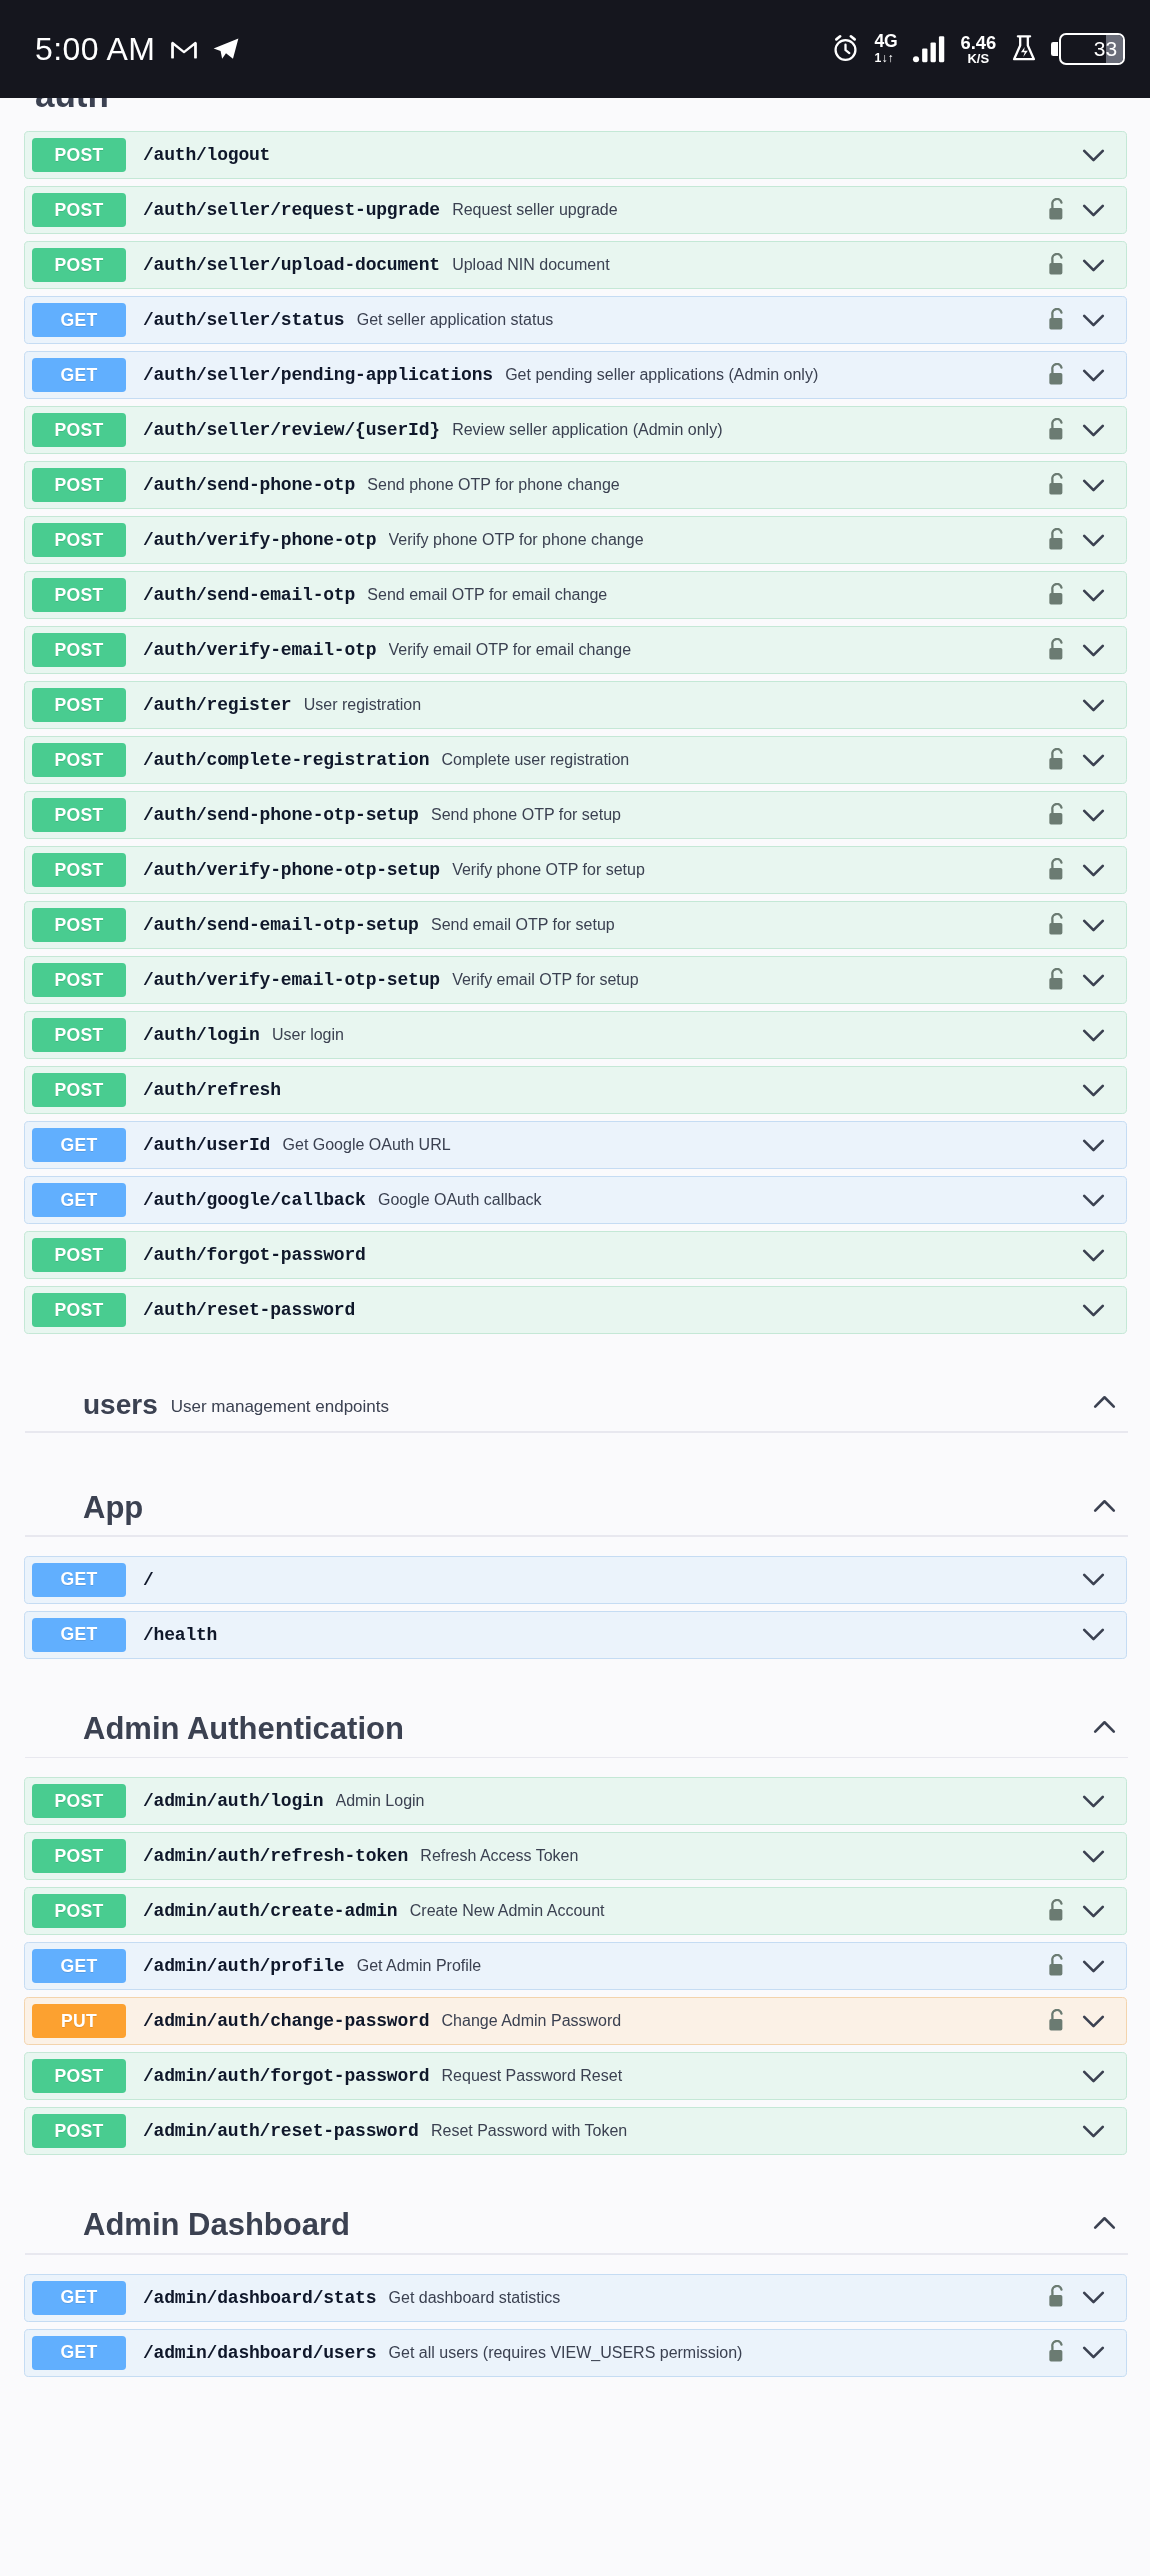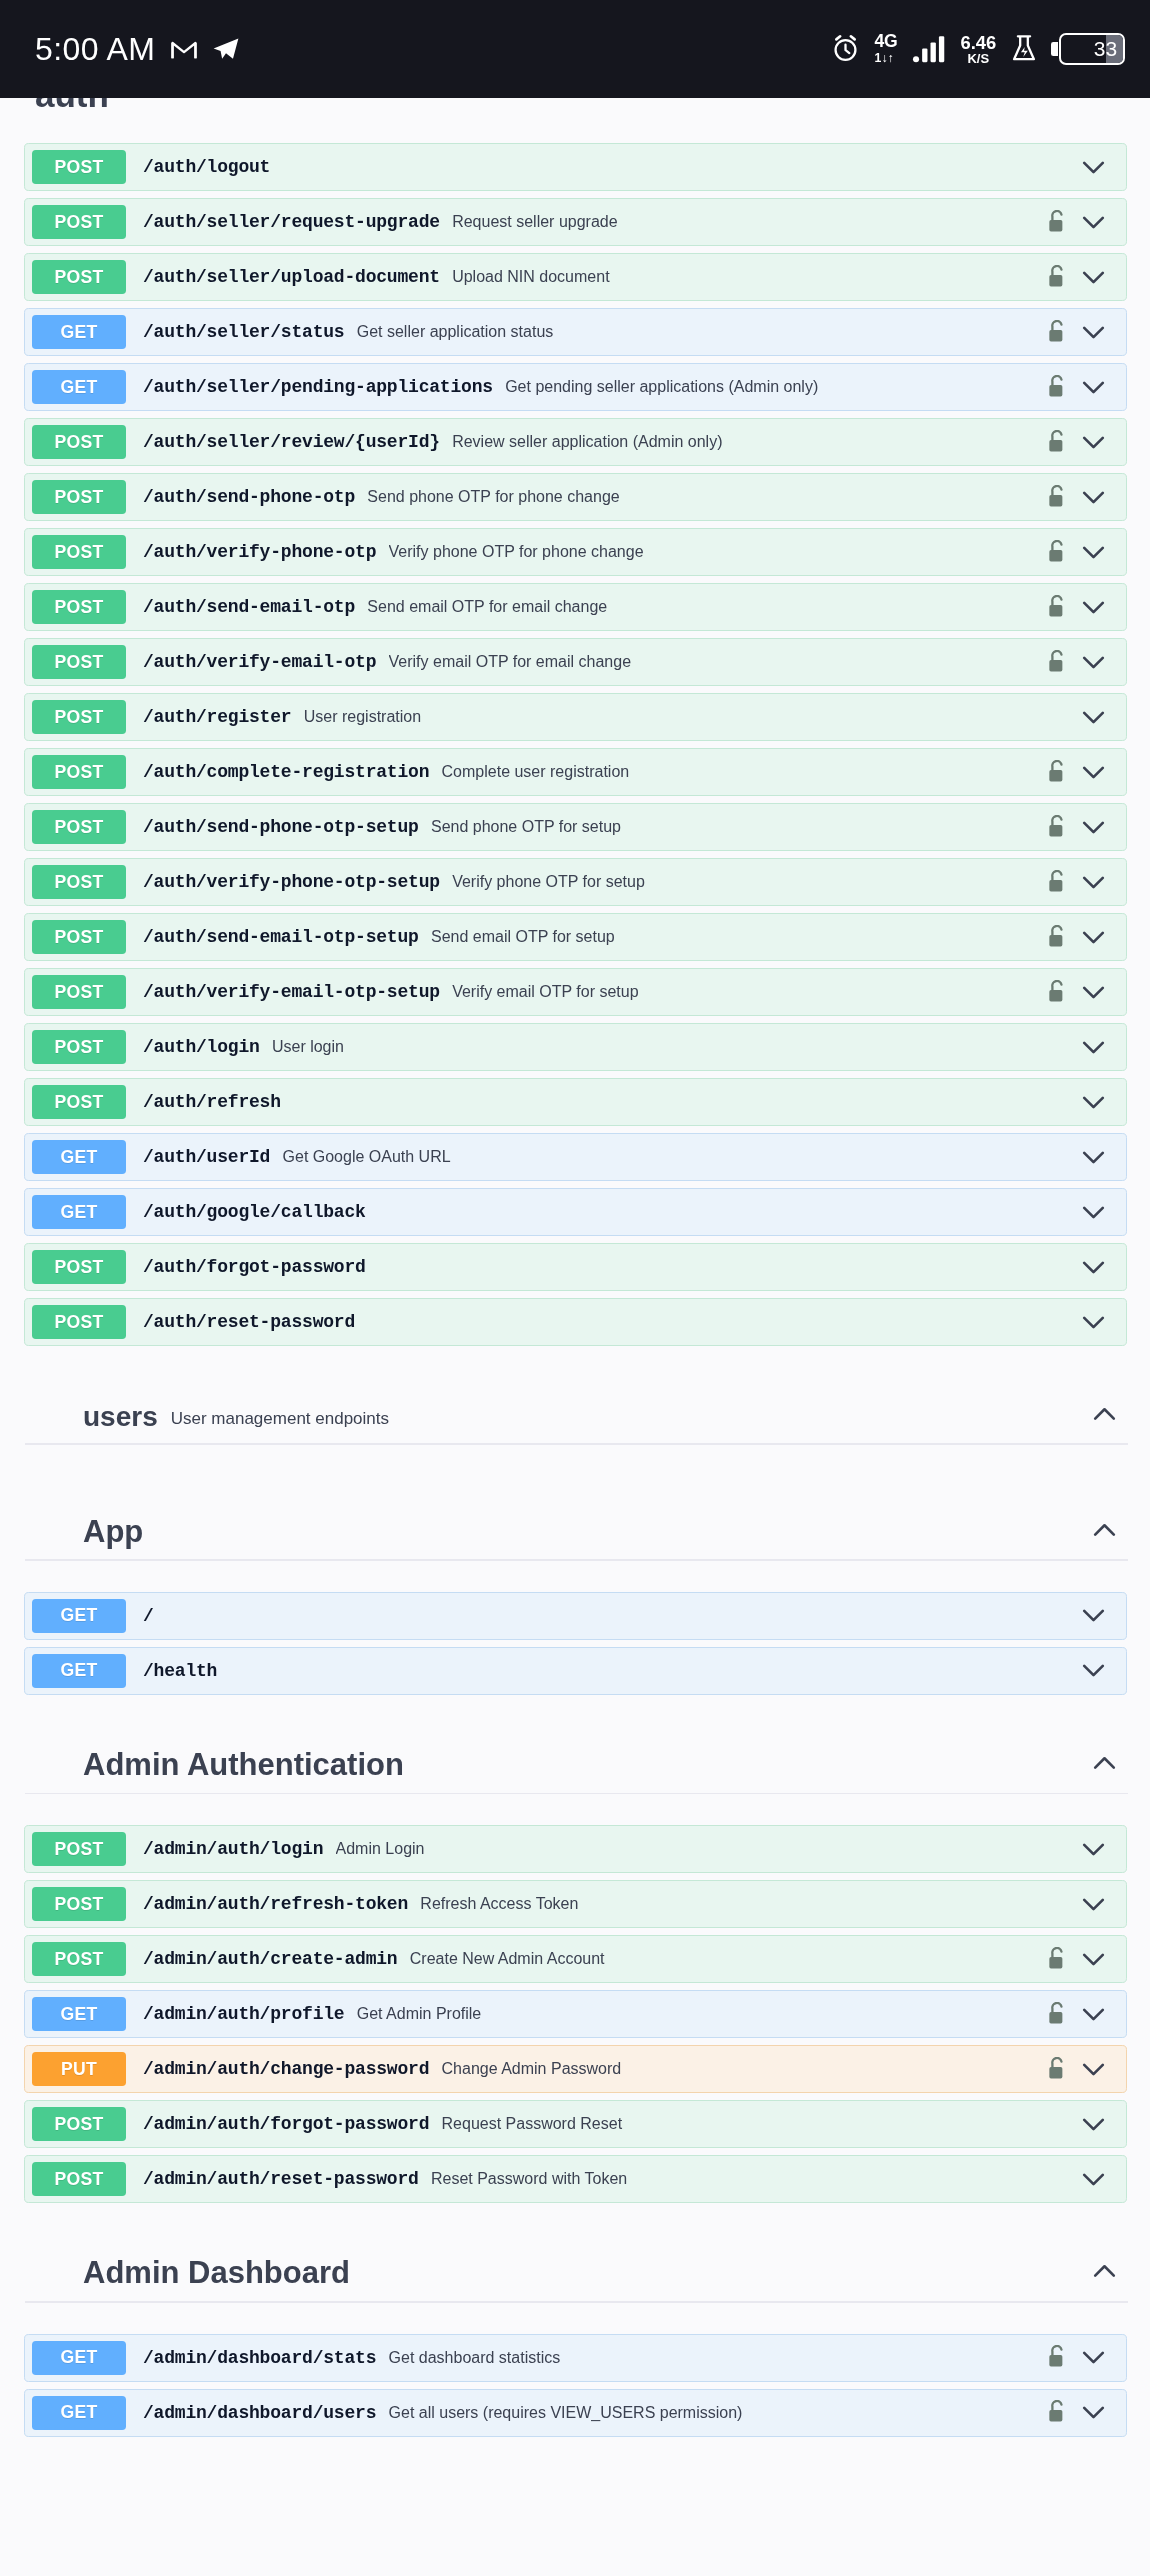--- a/index.html
+++ b/index.html
@@ -114,21 +114,21 @@
     background: #e8e8ef;
     margin: 10.7px 23px 0 25px;
   }
   .chev-tag {
     width: 32px; height: 32px;
     display:flex; align-items:center; justify-content:center;
     margin-bottom: 1.5px;
   }
 
   
-  .ops { padding: 12px 24px; margin-top: 12px; }
+  .ops { padding: 12px 24px; }
   .op {
     display: flex;
     align-items: center;
     border-radius: 4.6px;
     margin: 7px 0;
     height: 48px;
     padding: 0 0 0 7px;
     cursor: pointer;
     position: relative;
   }
@@ -555,20 +555,21 @@
               <span>
                 <svg class="chev" viewBox="0 0 40 40">
                   <path d="M8 14 L20 26 L32 14" fill="none" stroke="#3b4151" stroke-width="3.4" stroke-linecap="round" stroke-linejoin="round"></path>
                 </svg>
               </span>
             </span>
           </div>
           <div class="op get">
             <span class="badge get">GET</span>
             <span class="op-path">/auth/google/callback</span>
+            <span class="op-desc">Google OAuth callback</span>
             <span class="op-right">
               <span>
                 <svg class="chev" viewBox="0 0 40 40">
                   <path d="M8 14 L20 26 L32 14" fill="none" stroke="#3b4151" stroke-width="3.4" stroke-linecap="round" stroke-linejoin="round"></path>
                 </svg>
               </span>
             </span>
           </div>
           <div class="op post">
             <span class="badge post">POST</span>

